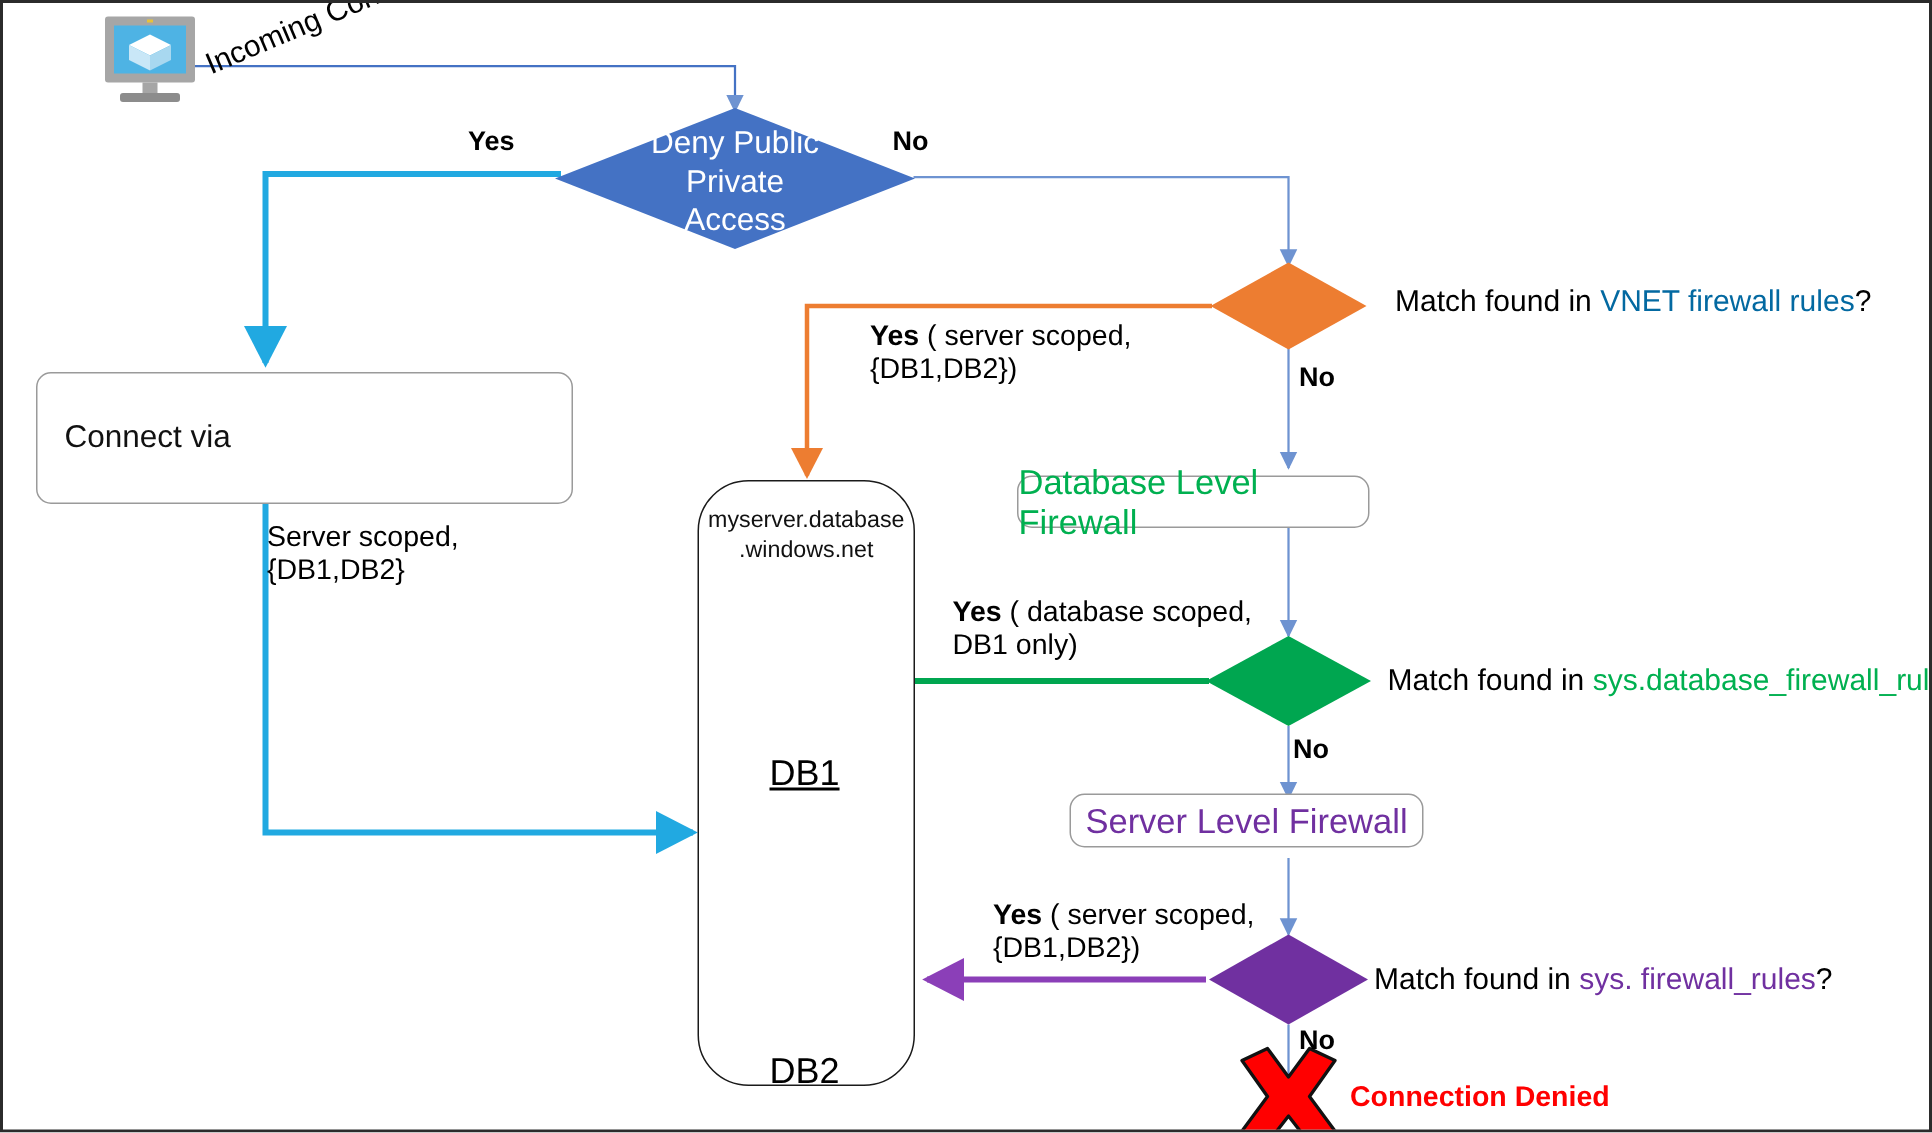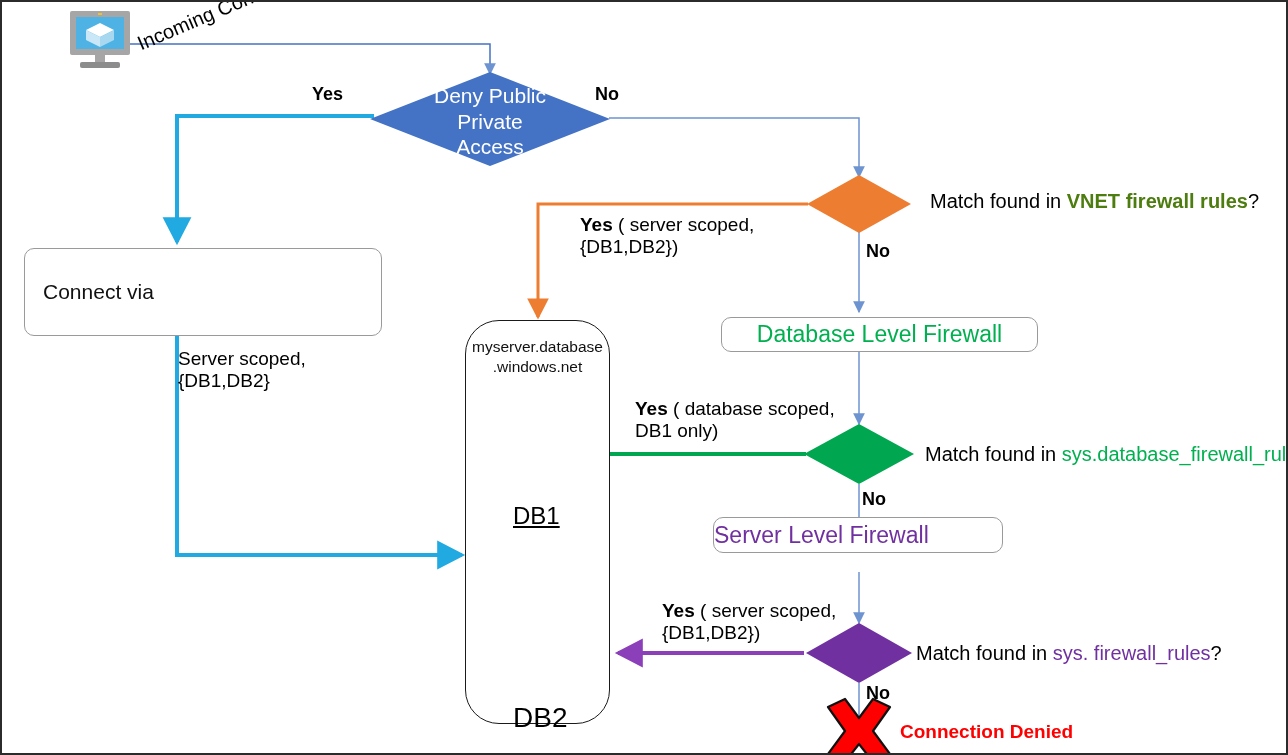--- a/index.html
+++ b/index.html
@@ -146,50 +146,50 @@
     <div>Private</div>
     <div>Access</div>
   </div>
 
   <div class="rbox" style="left:22px;top:246px;width:358px;height:88px;border-color:#9a9a9a;">
     <div style="padding-left:18px;font-size:21px;color:#111;line-height:1.28;">
       <div>Connect via</div>
     </div>
   </div>
 
-  <div class="rbox" style="left:719px;top:315px;width:317px;height:35px;justify-content:center;">
+  <div class="rbox" style="left:676px;top:315px;width:235px;height:35px;justify-content:center;">
     <span style="color:#00B050;font-size:23px;">Database Level Firewall</span>
   </div>
 
-  <div class="rbox" style="left:711px;top:515px;width:290px;height:36px;justify-content:flex-start;">
+  <div class="rbox" style="left:711px;top:527px;width:236px;height:36px;justify-content:center;">
     <span style="color:#7030A0;font-size:23px;">Server Level Firewall</span>
   </div>
 
   <div class="server-box" style="left:463px;top:318px;width:145px;height:404px;">
     <div style="text-align:center;padding-top:16px;font-size:15.5px;color:#111;line-height:1.3;">
       <div>myserver.database</div>
       <div>.windows.net</div>
     </div>
   </div>
   <div class="lbl" style="left:511px;top:500px;font-size:24px;text-decoration:underline;">DB1</div>
-  <div class="lbl" style="left:511px;top:699px;font-size:28px;">DB2</div>
+  <div class="lbl" style="left:511px;top:699px;font-size:24px;">DB2</div>
 
   <div class="lbl" style="left:132px;top:32px;font-size:20px;transform:rotate(-23deg);transform-origin:left top;">Incoming Connection</div>
 
   <div class="lbl bold" style="left:310px;top:82px;font-size:18px;">Yes</div>
 
   <div class="lbl bold" style="left:593px;top:82px;font-size:18px;">No</div>
 
   <div class="lbl" style="left:176px;top:346px;font-size:19px;">
     <div>Server scoped,</div>
     <div>{DB1,DB2}</div>
   </div>
 
   <div class="lbl" style="left:928px;top:188px;font-size:20px;">
-    <span>Match found in </span><span style="color:#4d7c0f;font-weight:bold;">VNET firewall rules</span><span>?</span>
+    <span>Match found in </span><span style="color:#0369a1;">VNET firewall rules</span><span>?</span>
   </div>
 
   <div class="lbl" style="left:578px;top:212px;font-size:19px;">
     <div><span class="bold">Yes</span><span> ( server scoped,</span></div>
     <div>{DB1,DB2})</div>
   </div>
 
   <div class="lbl bold" style="left:864px;top:239px;font-size:18px;">No</div>
 
   <div class="lbl" style="left:923px;top:441px;font-size:20px;">

